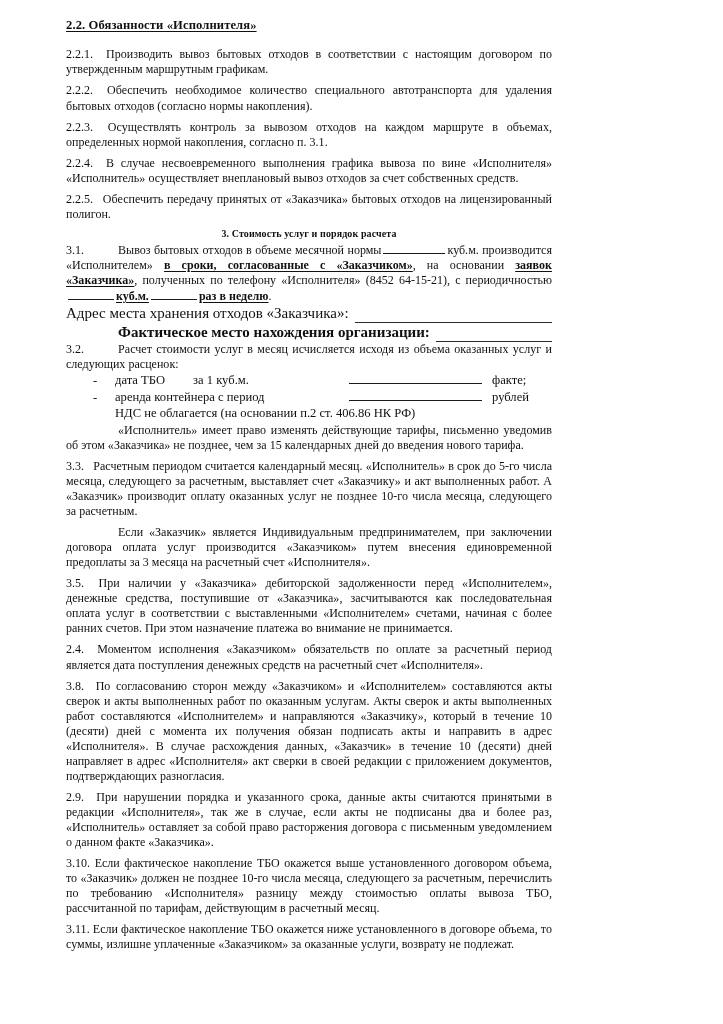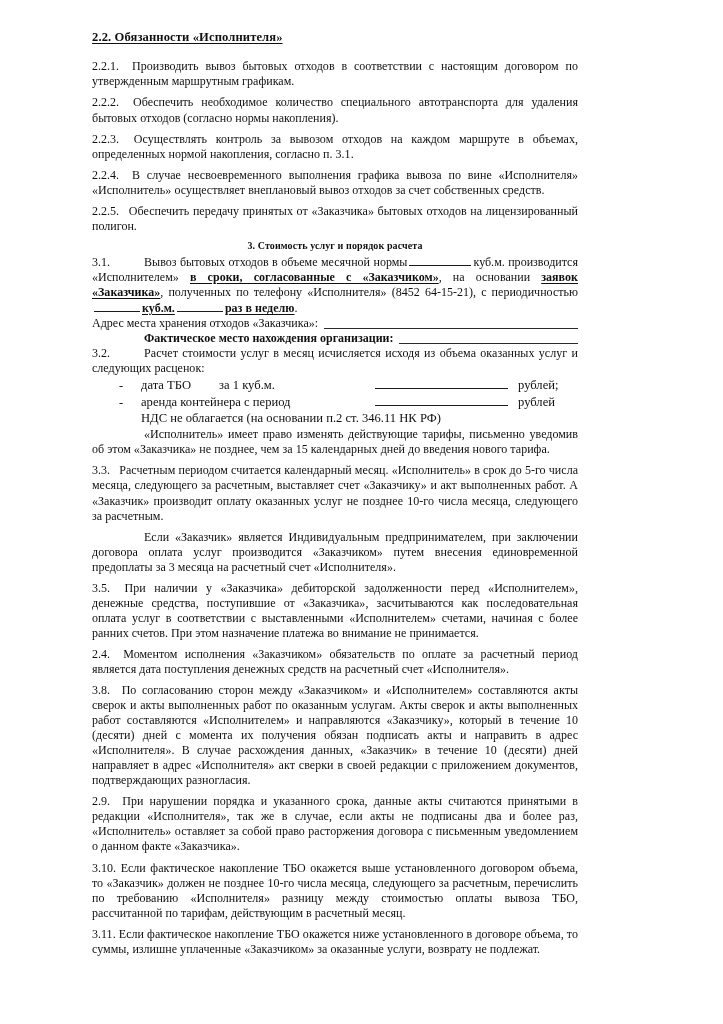--- a/index.html
+++ b/index.html
@@ -15,22 +15,21 @@
     font-family: "Liberation Serif", "DejaVu Serif", serif;
     color: #101010;
     -webkit-font-smoothing: antialiased;
   }
 
   .page {
     position: relative;
     width: 614px;
     height: 1024px;
     box-sizing: border-box;
-    padding: 30px 62px 0 66px;
-    margin-left: 26px;
+    padding: 18px 62px 0 66px;
   }
 
   
   .sec-head {
     font-size: 12.6px;
     line-height: 1.22;
     text-decoration: underline;
     text-underline-offset: 2px;
     margin: 0 0 14px 0;
     letter-spacing: 0.1px;
@@ -98,24 +97,24 @@
   .price-row .unit { flex: none; }
 
   .note-line {
     font-size: 12.6px;
     line-height: 1.255;
     padding-left: 49px;
     margin: 0;
   }
 
   .addr-line {
-    font-size: 12px;
+    font-size: 15px;
     line-height: 1.255;
     display: flex;
-    align-items: center;
+    align-items: flex-end;
     margin: 0;
   }
   .addr-line .lbl { flex: none; white-space: nowrap; }
   .addr-line .rule {
     flex: 1 1 auto;
     border-bottom: 1px solid #2a2a2a;
     height: 0.88em;
     margin-left: 6px;
   }
   .addr-line.sub { padding-left: 52px; font-weight: bold; }
@@ -147,31 +146,31 @@
     <span class="rule"></span>
   </p>
 
   <p class="para nogap"><span>3.2.</span><span class="tab"></span><span>Расчет стоимости услуг в месяц исчисляется исходя из объема оказанных услуг и следующих расценок:</span></p>
 
   <div class="price-list">
     <div class="price-row">
       <span class="dash">-</span>
       <span class="svc"><span>дата ТБО</span><span class="inner-tab"></span><span>за 1 куб.м.</span></span>
       <span class="money-line"></span>
-      <span class="unit">рублей;</span>
+      <span class="unit">факте;</span>
     </div>
     <div class="price-row">
       <span class="dash">-</span>
       <span class="svc"><span>аренда контейнера с период</span></span>
       <span class="money-line"></span>
       <span class="unit">рублей</span>
     </div>
   </div>
 
-  <p class="note-line">НДС не облагается (на основании п.2 ст. 346.11 НК РФ)</p>
+  <p class="note-line">НДС не облагается (на основании п.2 ст. 406.86 НК РФ)</p>
 
   <p class="para indent2" style="margin-top:1px;">«Исполнитель» имеет право изменять действующие тарифы, письменно уведомив об этом «Заказчика» не позднее, чем за 15 календарных дней до введения нового тарифа.</p>
 
   <p class="para">3.3.  Расчетным периодом считается календарный месяц. «Исполнитель» в срок до 5-го числа месяца, следующего за расчетным, выставляет счет «Заказчику» и акт выполненных работ. А «Заказчик» производит оплату оказанных услуг не позднее 10-го числа месяца, следующего за расчетным.</p>
   <p class="para indent2">Если «Заказчик» является Индивидуальным предпринимателем, при заключении договора оплата услуг производится «Заказчиком» путем внесения единовременной предоплаты за 3 месяца на расчетный счет «Исполнителя».</p>
   <p class="para">3.5.  При наличии у «Заказчика» дебиторской задолженности перед «Исполнителем», денежные средства, поступившие от «Заказчика», засчитываются как последовательная оплата услуг в соответствии с выставленными «Исполнителем» счетами, начиная с более ранних счетов. При этом назначение платежа во внимание не принимается.</p>
   <p class="para">2.4.  Моментом исполнения «Заказчиком» обязательств по оплате за расчетный период является дата поступления денежных средств на расчетный счет «Исполнителя».</p>
   <p class="para">3.8.  По согласованию сторон между «Заказчиком» и «Исполнителем» составляются акты сверок и акты выполненных работ по оказанным услугам. Акты сверок и акты выполненных работ составляются «Исполнителем» и направляются «Заказчику», который в течение 10 (десяти) дней с момента их получения обязан подписать акты и направить в адрес «Исполнителя». В случае расхождения данных, «Заказчик» в течение 10 (десяти) дней направляет в адрес «Исполнителя» акт сверки в своей редакции с приложением документов, подтверждающих разногласия.</p>
   <p class="para">2.9.  При нарушении порядка и указанного срока, данные акты считаются принятыми в редакции «Исполнителя», так же в случае, если акты не подписаны два и более раз, «Исполнитель» оставляет за собой право расторжения договора с письменным уведомлением о данном факте «Заказчика».</p>
   <p class="para">3.10. Если фактическое накопление ТБО окажется выше установленного договором объема, то «Заказчик» должен не позднее 10-го числа месяца, следующего за расчетным, перечислить по требованию «Исполнителя» разницу между стоимостью оплаты вывоза ТБО, рассчитанной по тарифам, действующим в расчетный месяц.</p>

